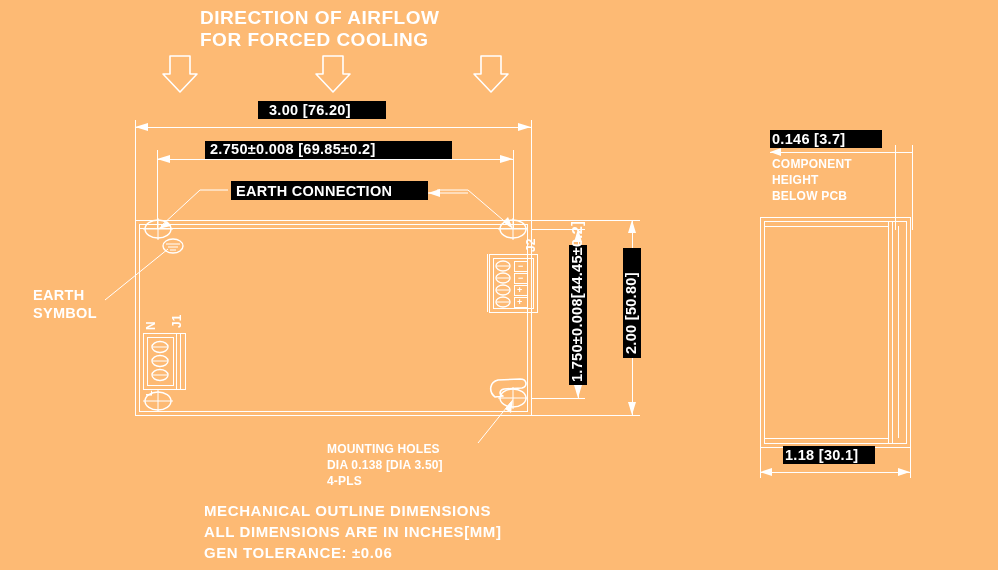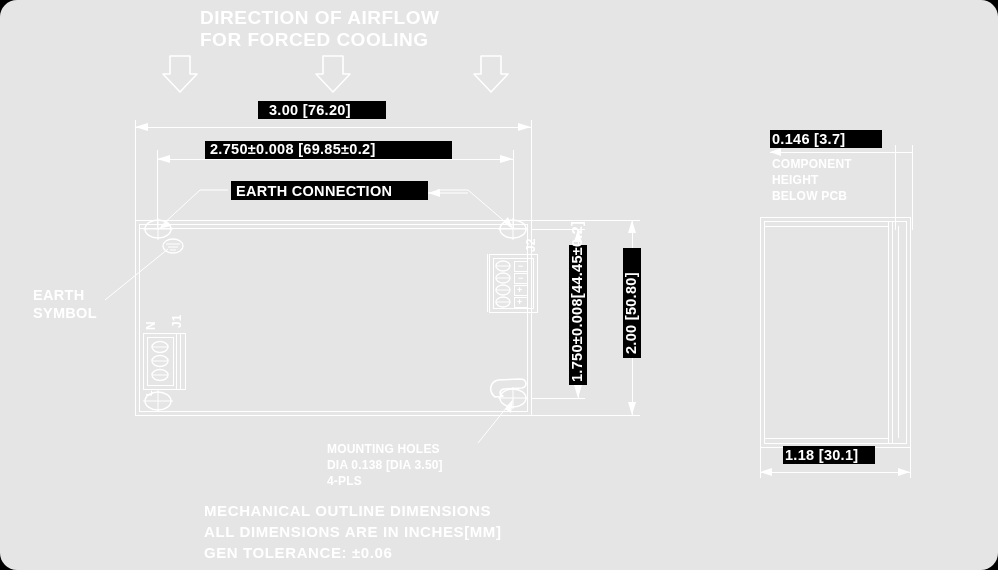--- a/index.html
+++ b/index.html
@@ -11,22 +11,21 @@
   body {
     width: 998px;
     height: 570px;
     overflow: hidden;
     font-family: "Liberation Sans", sans-serif;
   }
   #stage {
     position: relative;
     width: 998px;
     height: 570px;
-    background: #e5e5e5;
-    border-radius: 17px;
+    background: #fdba74;
   }
   svg.drawing {
     position: absolute;
     left: 0;
     top: 0;
     width: 998px;
     height: 570px;
   }
   .txt {
     fill: #ffffff;

